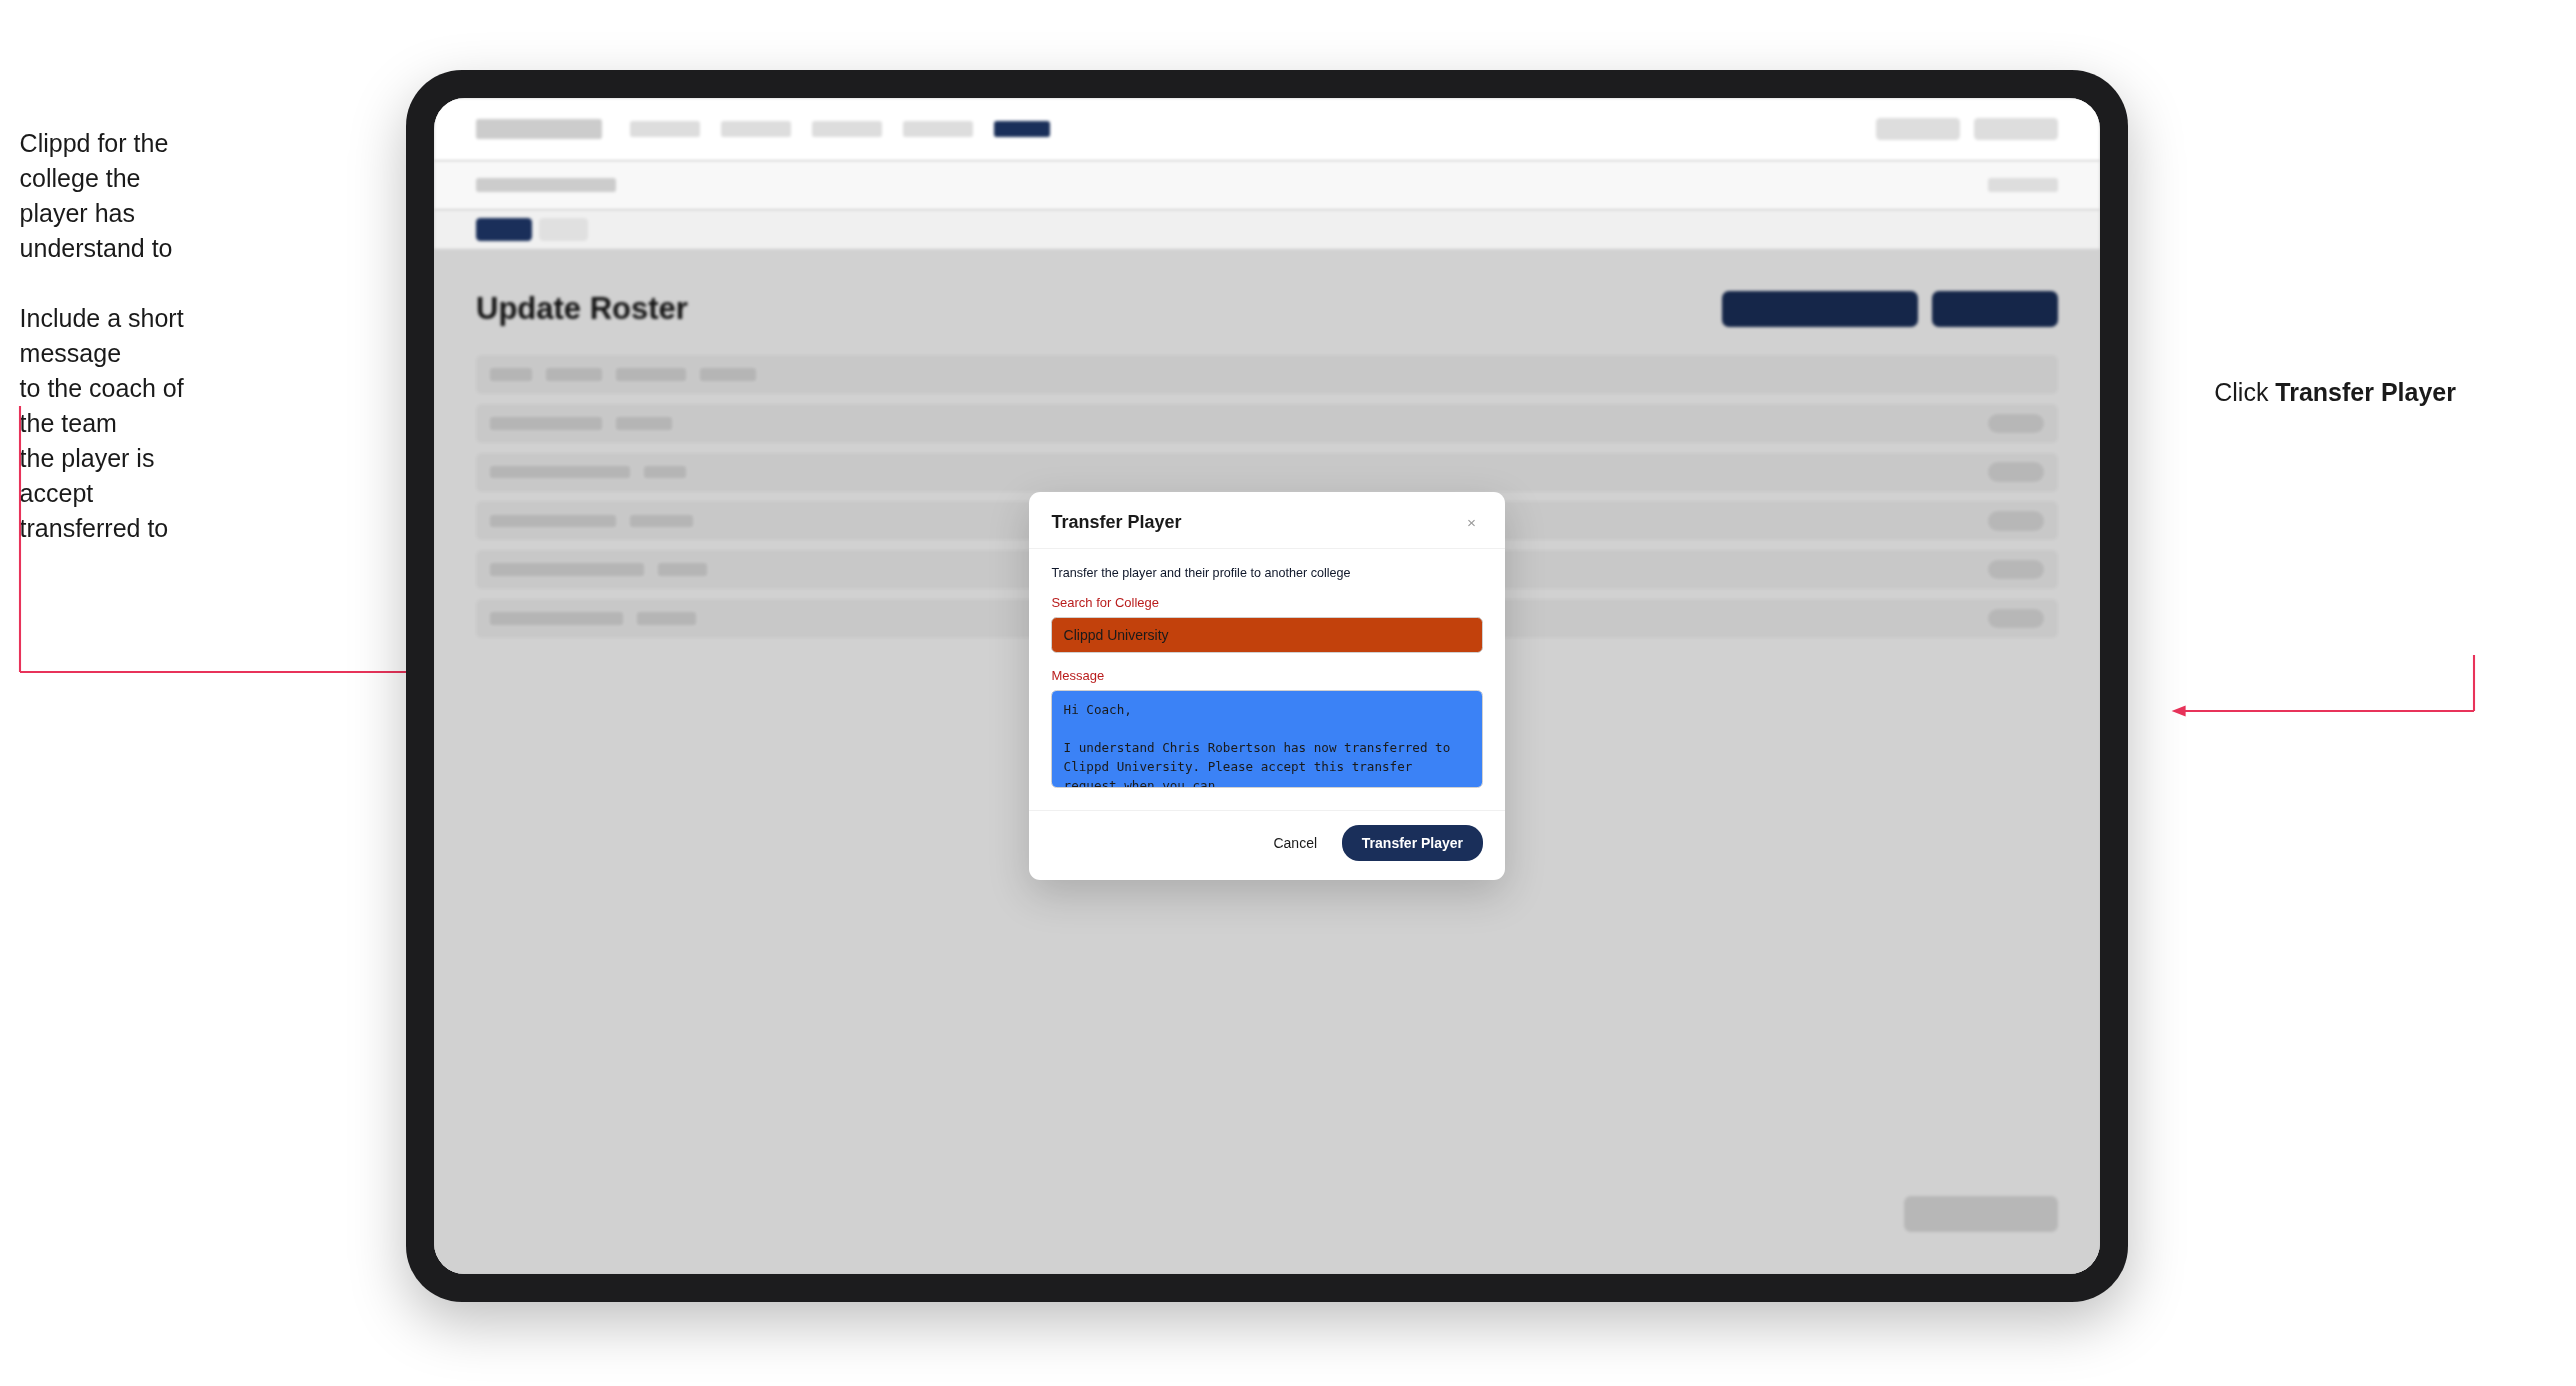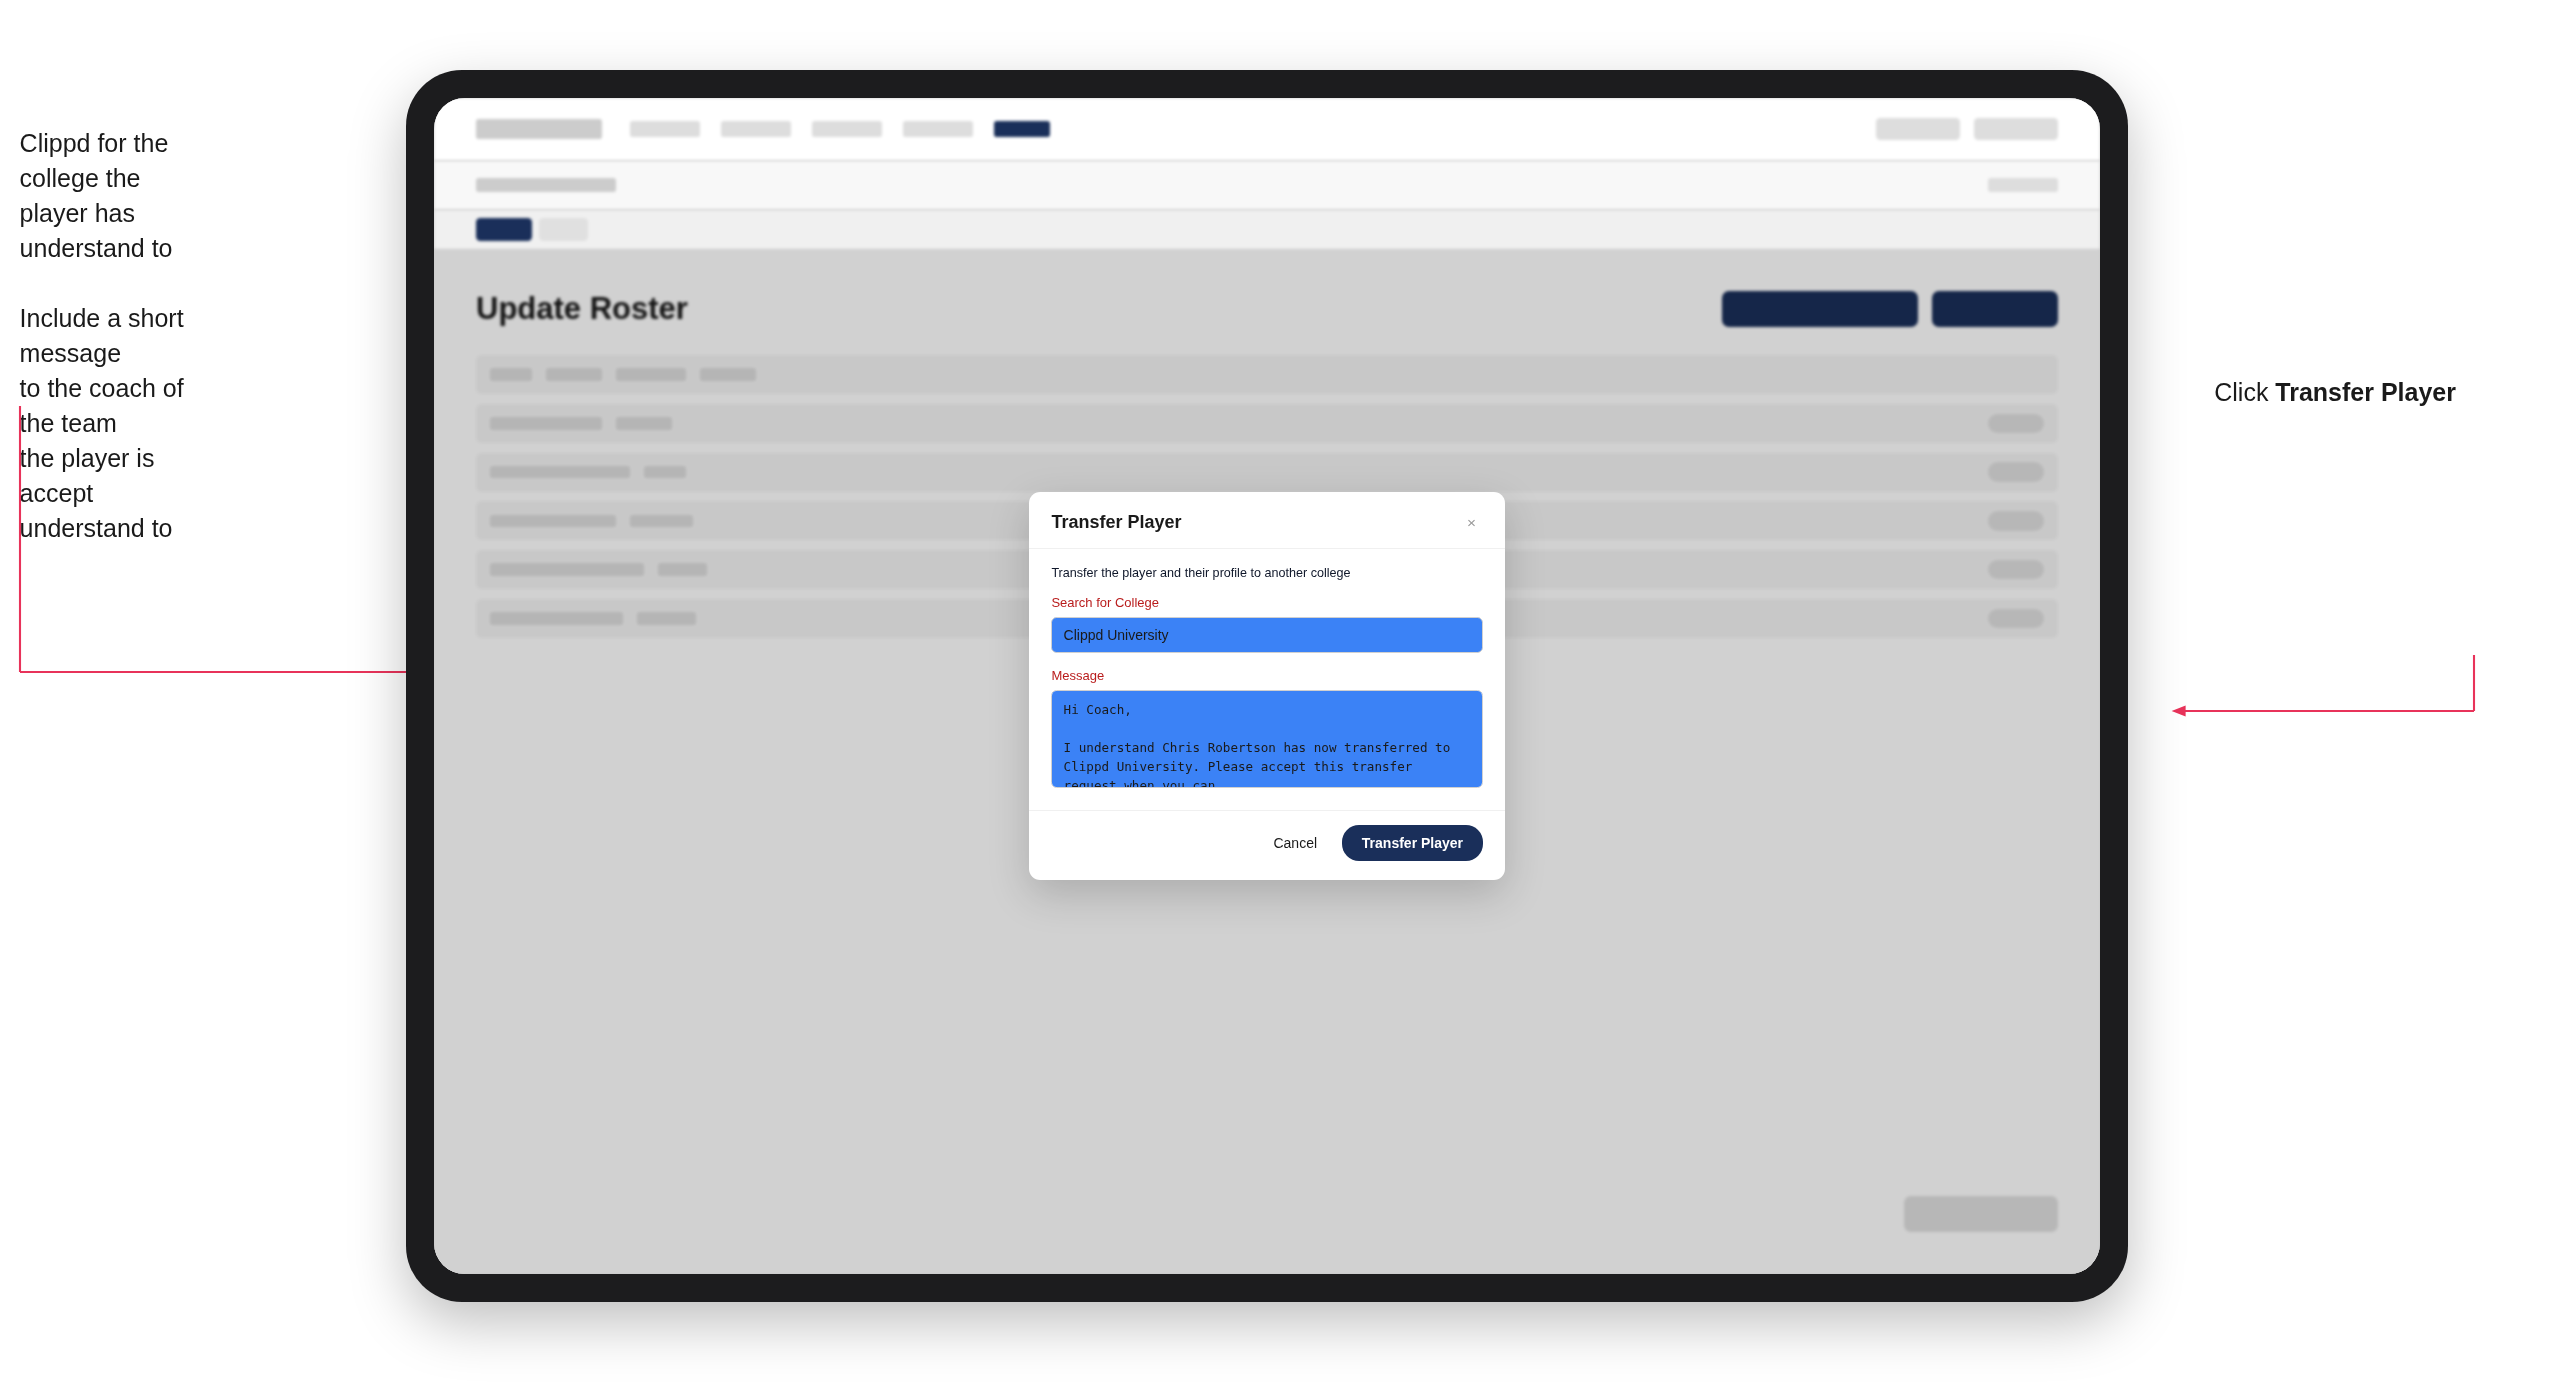--- a/index.html
+++ b/index.html
@@ -301,21 +301,21 @@
 
     .modal-input {
       width: 100%;
       height: 36px;
       border: 1px solid #d0d0d0;
       border-radius: 5.6px;
       padding: 0 11.2px;
       font-size: 14px;
       color: #1a1a1a;
       margin-bottom: 15.4px;
-      background: #3b82f6;
+      background: #c2410c;
       outline: none;
     }
 
     .modal-textarea {
       width: 100%;
       height: 98px;
       border: 1px solid #d0d0d0;
       border-radius: 5.6px;
       padding: 9.8px 11.2px;
       font-size: 12.6px;
@@ -367,21 +367,21 @@
 </head>
 <body>
 
 <div class="annotation-left">
   <span>Clippd for the college the</span><br>
   <span>player has understand to</span>
   <br><br>
   <span>Include a short message</span><br>
   <span>to the coach of the team</span><br>
   <span>the player is accept</span><br>
-  <span>understand to</span>
+  <span>transferred to</span>
 </div>
 
 <div class="annotation-right">
   <span>Click </span><span class="bold">Transfer Player</span>
 </div>
 
 <svg class="arrow-svg" style="position:absolute; left:19.6px; top:406px; width:434px; height:336px;" viewBox="0 0 620 480" width="434" height="336">
   <line x1="0" y1="0" x2="0" y2="380" stroke="#e8335a" stroke-width="3"></line>
   <line x1="0" y1="380" x2="590" y2="380" stroke="#e8335a" stroke-width="3"></line>
   <polygon points="590,372 590,388 610,380" fill="#e8335a"></polygon>

